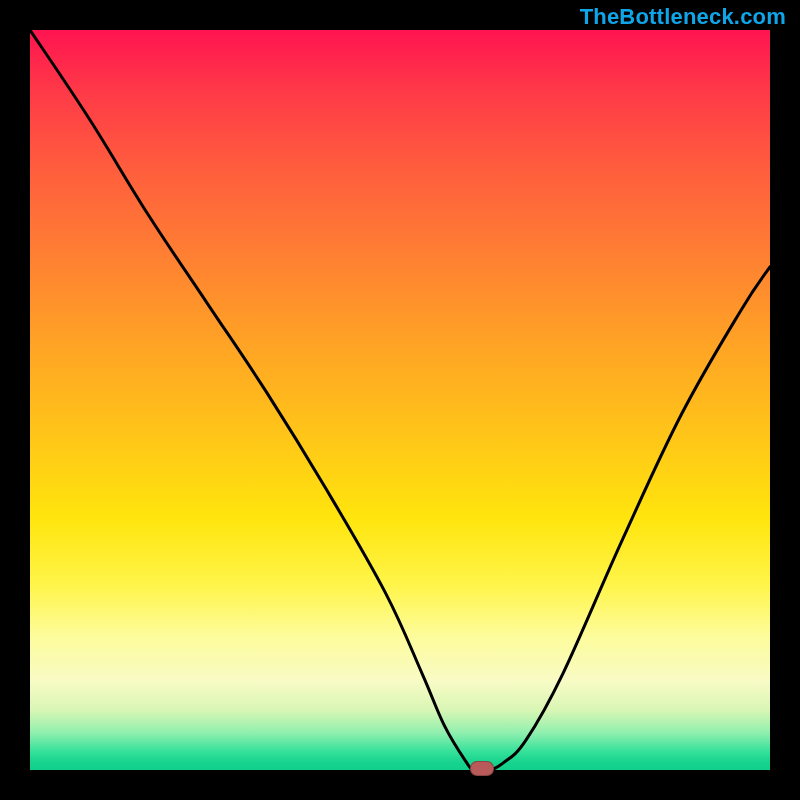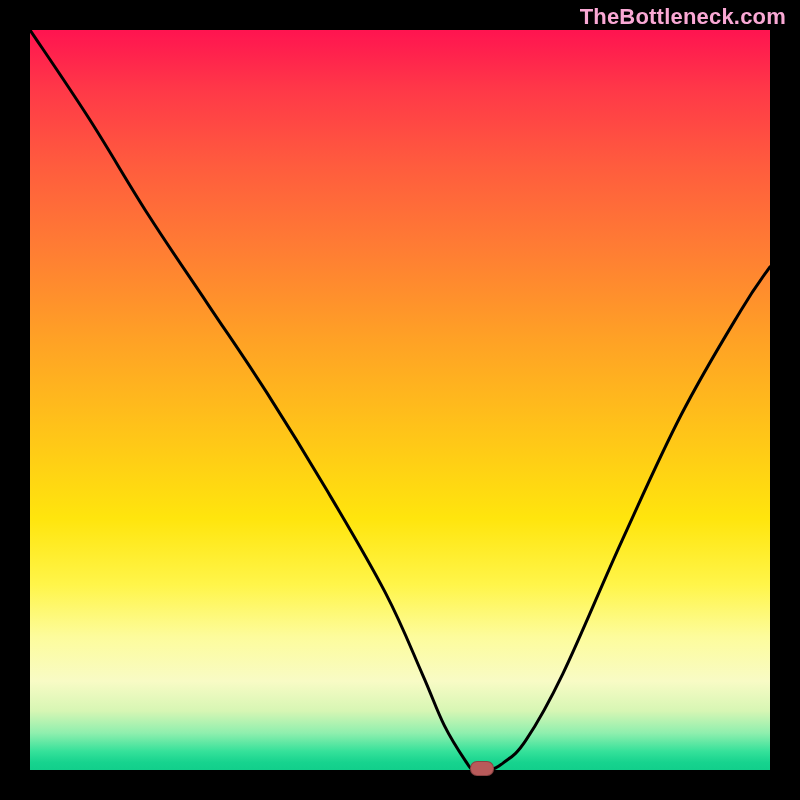--- a/index.html
+++ b/index.html
@@ -14,21 +14,21 @@
   .frame {
     position: relative;
     width: 800px;
     height: 800px;
     background: #000;
   }
   .watermark {
     position: absolute;
     top: 4px;
     right: 14px;
-    color: #f9a8d4;
+    color: #0ea5e9;
     font-size: 22px;
     font-weight: 600;
     letter-spacing: 0.2px;
     user-select: none;
   }
   .plot-area {
     position: absolute;
     left: 30px;
     top: 30px;
     width: 740px;

